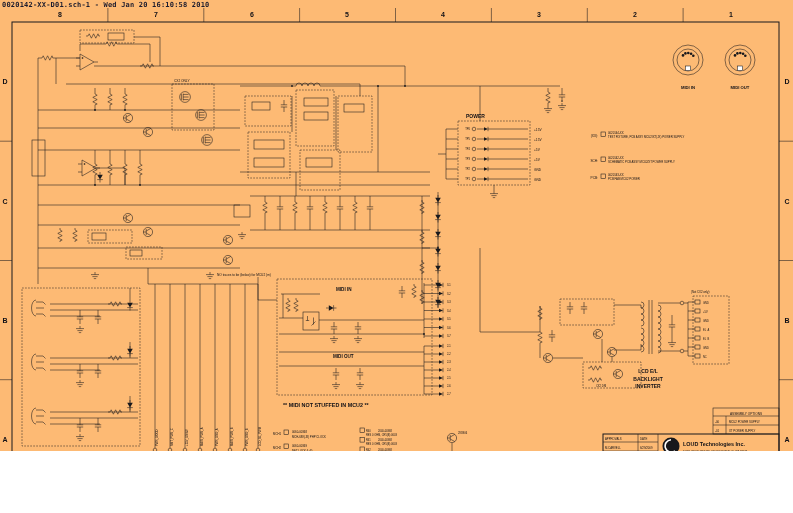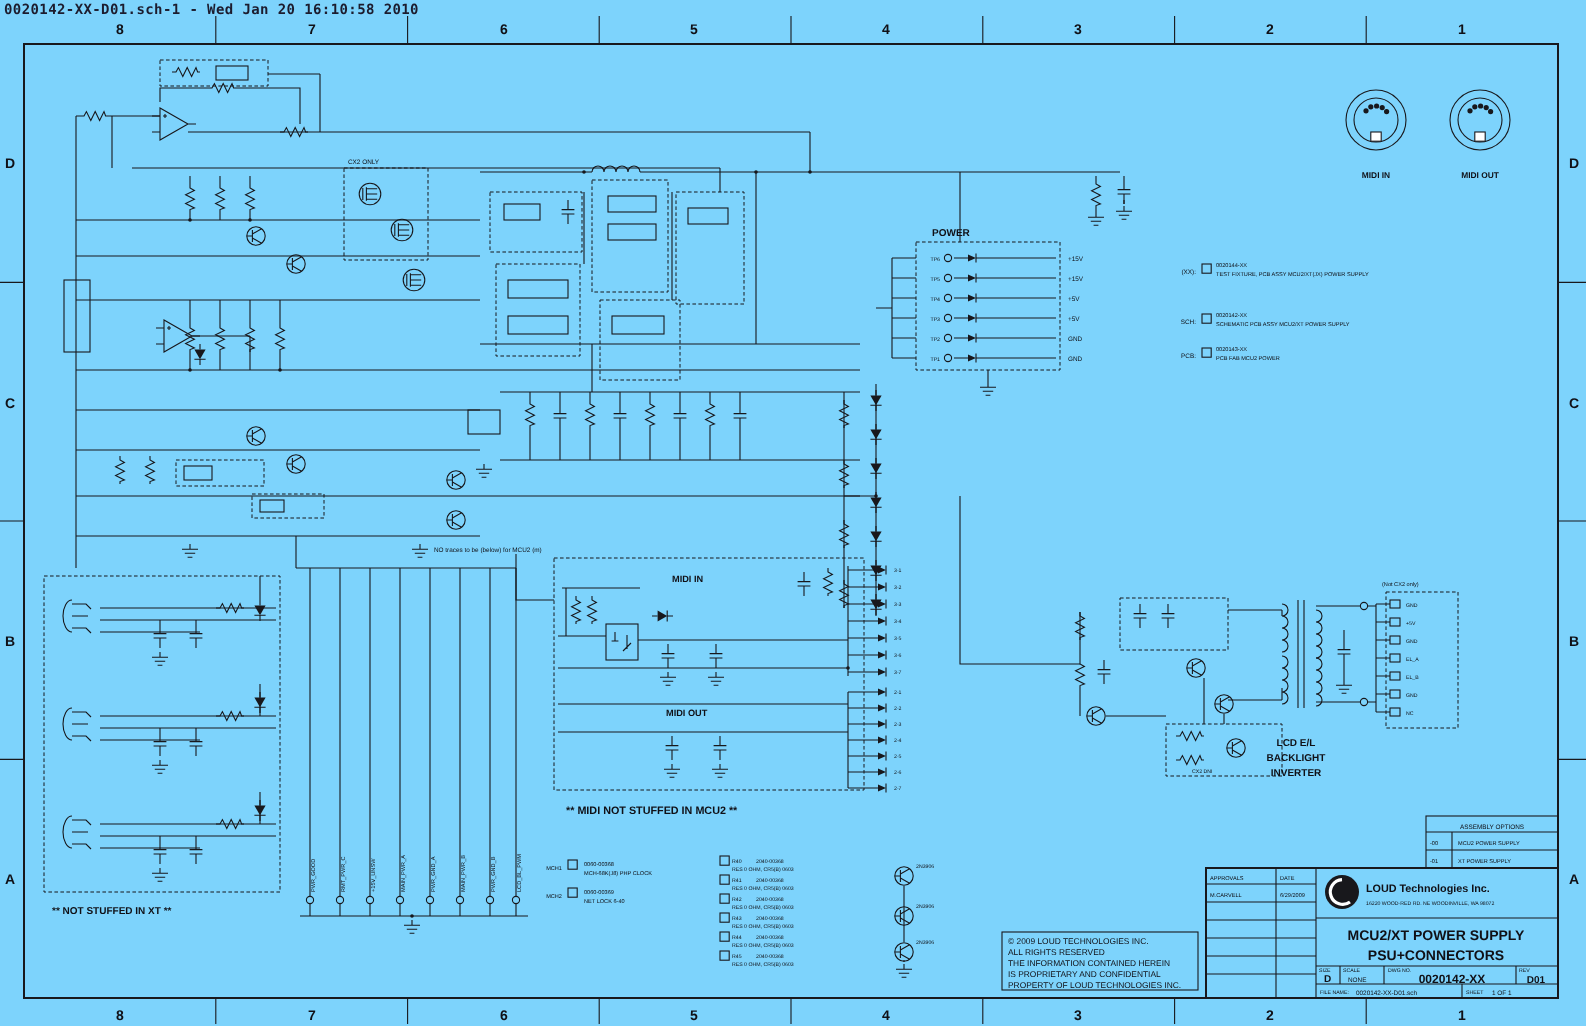--- a/index.html
+++ b/index.html
@@ -1,16 +1,16 @@
 <!DOCTYPE html>
 <html><head>
 <meta charset="utf-8">
 <style>
   html,body{margin:0;padding:0;background:#fff;}
-  .sheet{position:relative;width:793px;height:513px;background:#7dd3fc;overflow:hidden;
+  .sheet{position:relative;width:793px;height:451px;background:#fdba74;overflow:hidden;
          font-family:"Liberation Sans",sans-serif;}
   .titlebar{position:absolute;top:1px;left:2px;font:bold 7px "DejaVu Sans Mono",monospace;
             color:#1c1c2e;letter-spacing:.2px;white-space:nowrap;}
   svg{position:absolute;left:0;top:0;}
   svg path,svg rect,svg circle,svg line,svg use{stroke:#18181c;stroke-width:.55;fill:none;}
   svg .thk{stroke-width:1;}
   svg .dsh{stroke-dasharray:1.8 1.2;stroke-width:.5;}
   svg .fill{fill:#18181c;stroke:none;}
   svg .wfill{fill:#fff;}
   svg text{stroke:none;fill:#101016;font-family:"Liberation Sans",sans-serif;}

